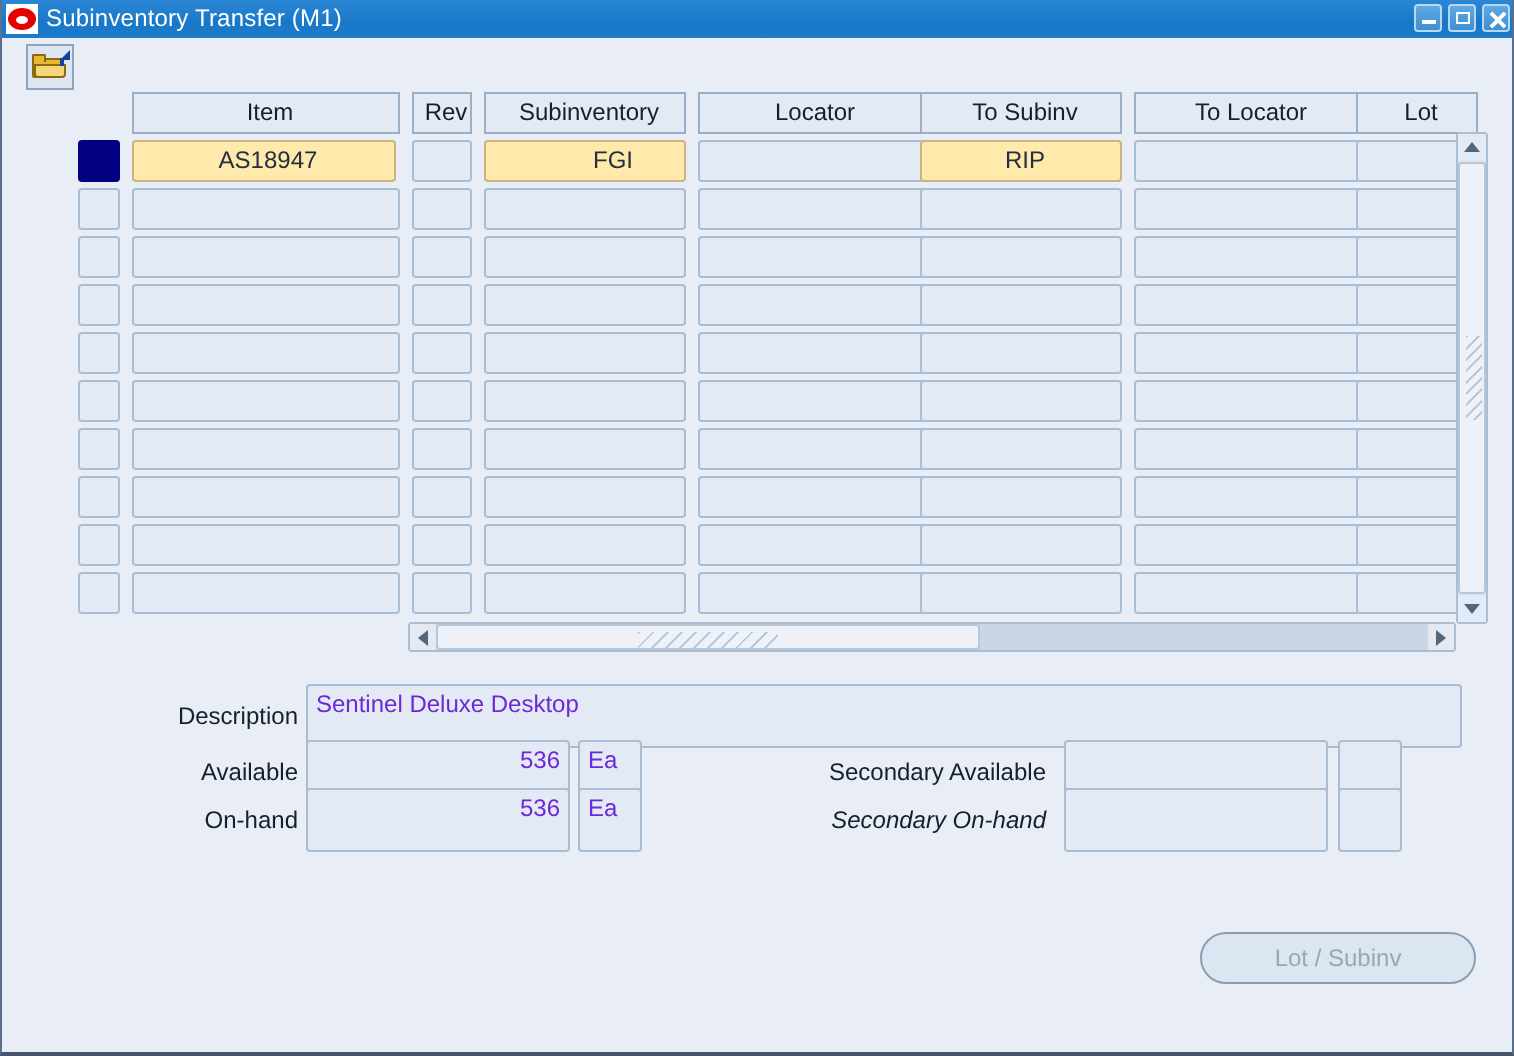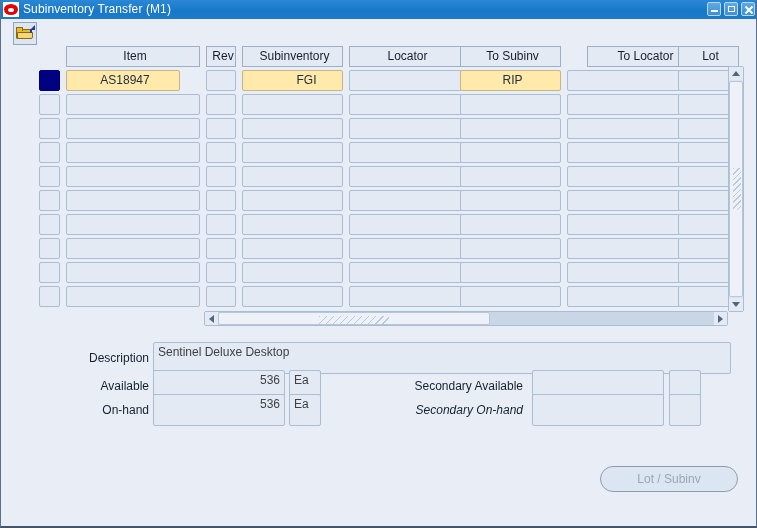--- a/index.html
+++ b/index.html
@@ -276,21 +276,21 @@
     white-space: nowrap;
   }
   .fbox {
     background: #e4eaf4;
     border: 1px solid #a9bdd4;
     border-radius: 2px;
     font-size: 12px;
     line-height: 19px;
     height: 32px;
     padding: 0 4px;
-    color: #404040;
+    color: #6d28d9;
     white-space: nowrap;
     overflow: hidden;
   }
   .fbox.num { text-align: right; }
 
   #lot-serial-button {
     position: absolute;
     left: 599px; top: 466px;
     width: 138px; height: 26px;
     background: #dce6f2;
@@ -340,27 +340,27 @@
     </div>
   </div>
 
   <div id="grid">
     <div id="grid-header">
         <div class="hcell" style="left: 27px; width: 134px;">Item</div>
         <div class="hcell" style="left: 167px; width: 30px;">Rev</div>
         <div class="hcell" style="left: 203px; width: 101px;">Subinventory</div>
         <div class="hcell" style="left: 310px; width: 113px;">Locator</div>
         <div class="hcell" style="left: 421px; width: 101px;">To Subinv</div>
-        <div class="hcell" style="left: 528px; width: 113px; margin-left: 20px;">To Locator</div>
+        <div class="hcell" style="left: 528px; width: 113px;">To Locator</div>
         <div class="hcell" style="left: 639px; width: 61px;">Lot</div>
       </div>
     <div id="grid-rows">
         <div class="grow selected">
           <div class="selbox"></div>
-          <div class="cell filled" style="left: 27px; width: 114px;">AS18947</div>
+          <div class="cell filled" style="left: 27px; width: 132px;">AS18947</div>
           <div class="cell" style="left: 167px; width: 30px;"></div>
           <div class="cell filled" style="left: 203px; width: 101px; padding-left: 28px;">FGI</div>
           <div class="cell" style="left: 310px; width: 113px;"></div>
           <div class="cell filled" style="left: 421px; width: 101px;">RIP</div>
           <div class="cell" style="left: 528px; width: 113px;"></div>
           <div class="cell" style="left: 639px; width: 61px;"></div>
         </div>
         <div class="grow">
           <div class="selbox"></div>
           <div class="cell" style="left: 27px; width: 134px;"></div>

